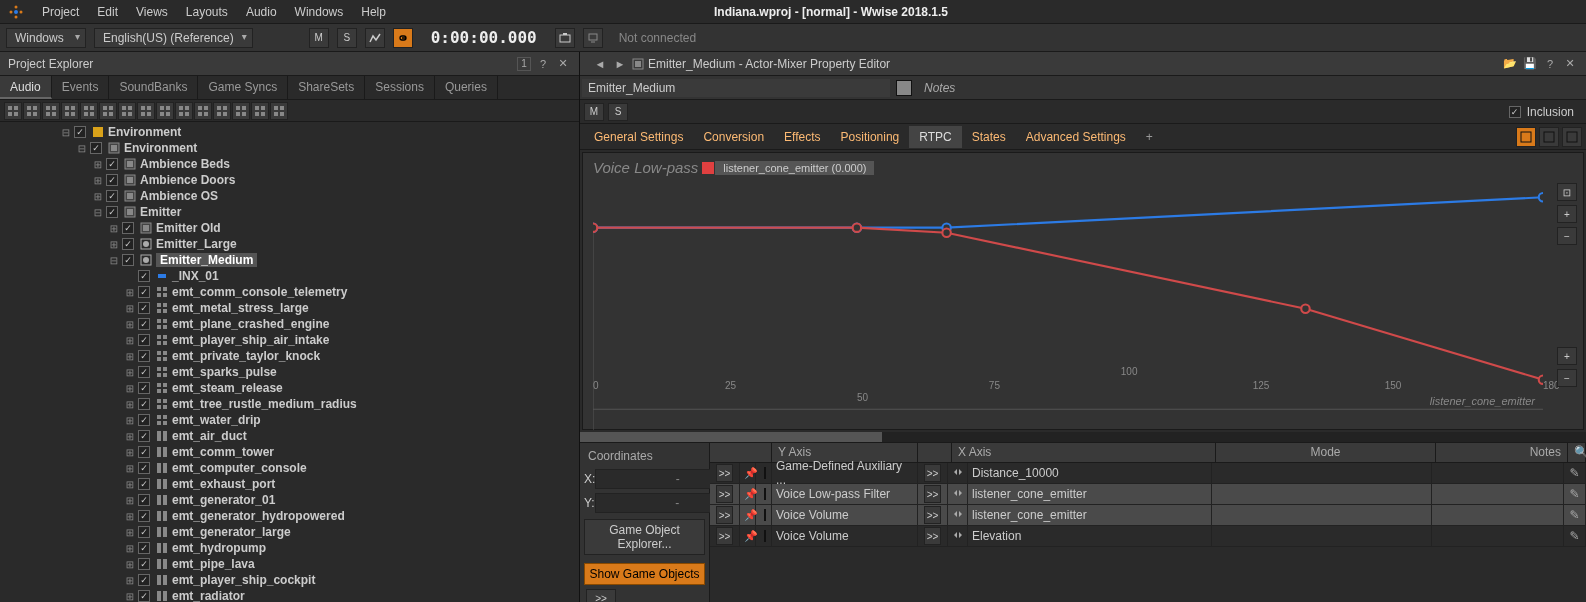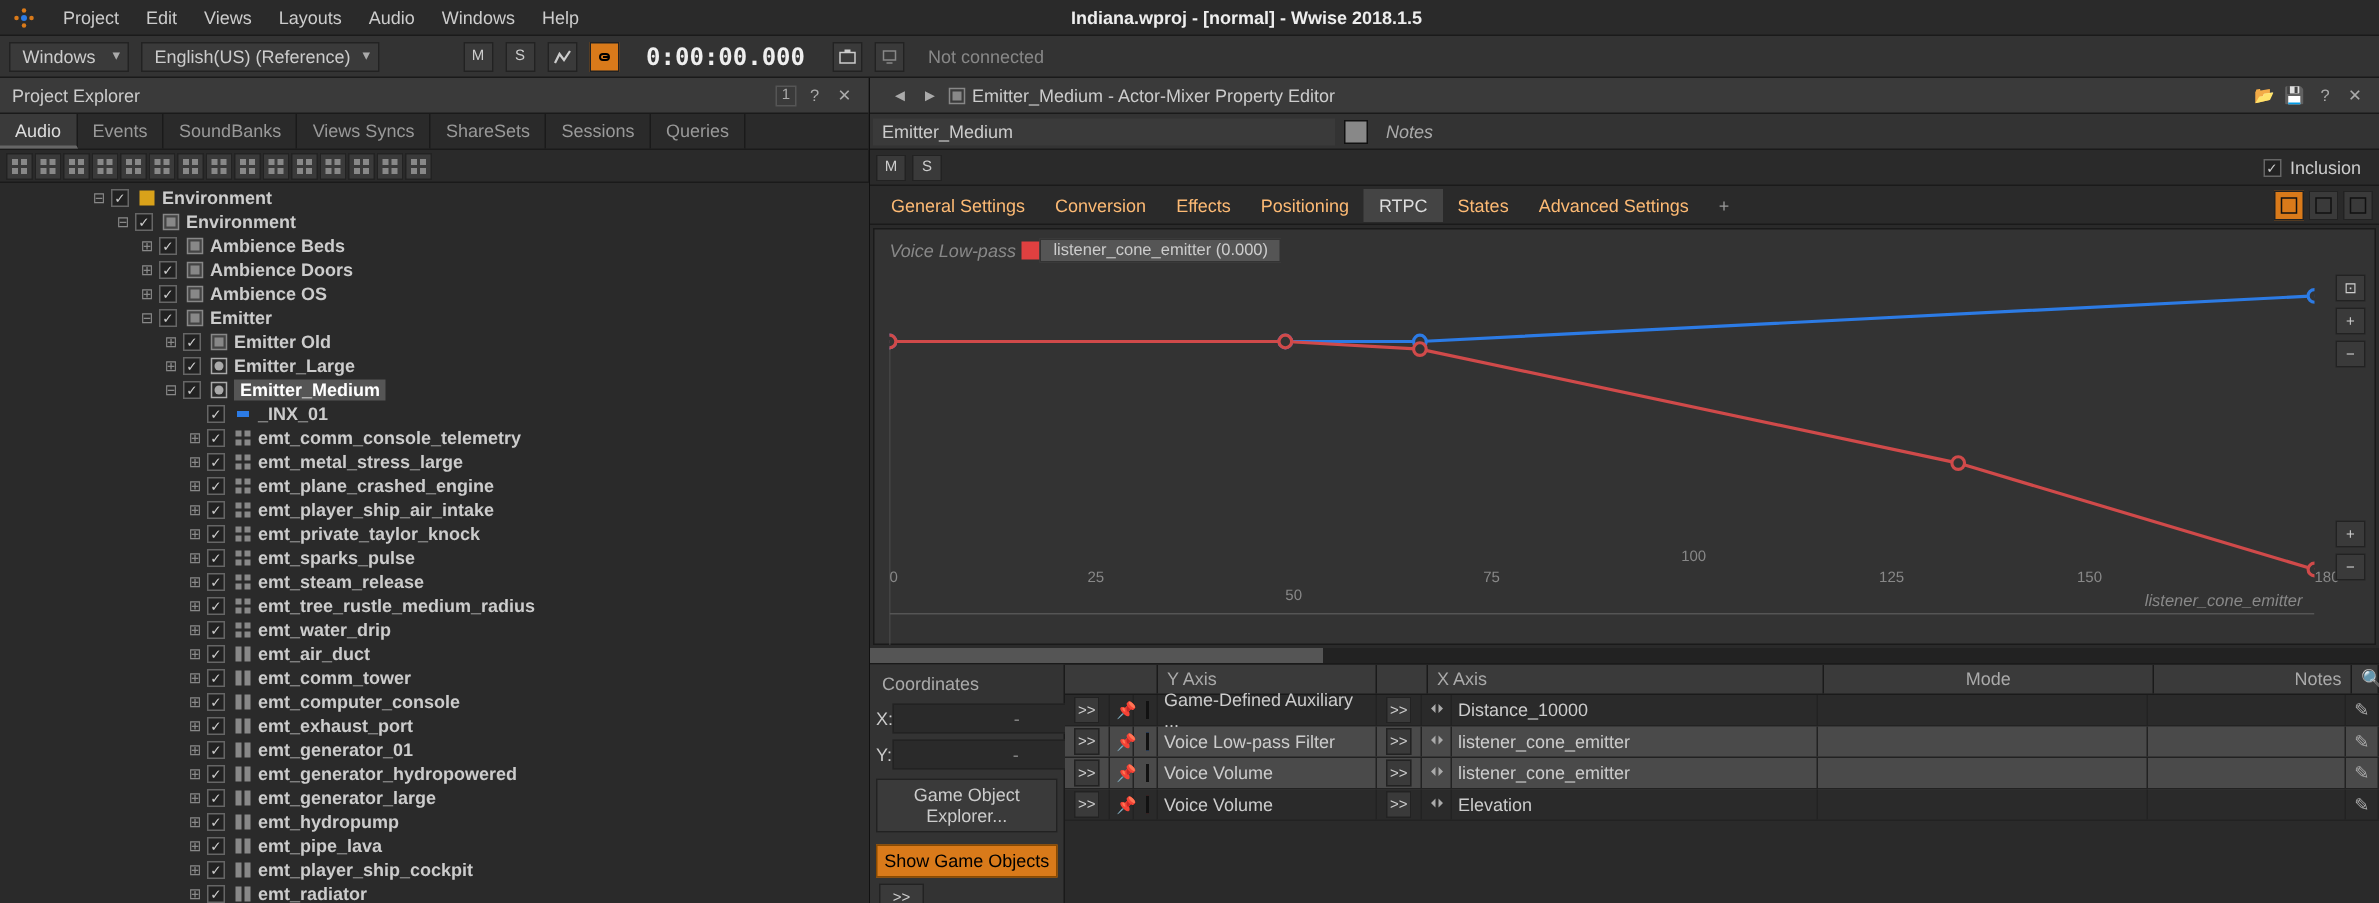--- a/index.html
+++ b/index.html
@@ -42,21 +42,21 @@
 .inclusion { display: flex; align-items: center; margin-left: auto; margin-right: 8px; }
 .prop-tabs { height: 26px; display: flex; align-items: center; padding: 0 4px; border-bottom: 1px solid #1a1a1a; }
 .ptab { padding: 4px 10px; cursor: pointer; color: #fdba74; }
 .ptab.active { background: #444; color: #ddd; }
 .ptab-plus { padding: 4px 10px; cursor: pointer; color: #999; }
 .ptab-spacer { flex: 1; }
 .view-btn { width: 20px; height: 20px; background: #3a3a3a; border: 1px solid #222; margin-left: 3px; cursor: pointer; display:flex; align-items:center; justify-content:center; }
 .view-btn.active { background: #d97a1a; }
 .graph-area { flex: 1; position: relative; background: #333; margin: 2px; border: 1px solid #1a1a1a; }
 .graph-legend { position: absolute; top: 6px; left: 10px; display: flex; align-items: center; gap: 0; }
-.leg-text { font-style: italic; color: #888; font-size: 12px; }
+.leg-text { font-style: italic; color: #888; font-size: 15px; }
 .leg-red { width: 12px; height: 12px; background: #e04040; margin-left: 4px; }
 .leg-label { background: #555; border: 1px solid #333; padding: 1px 8px; font-size: 11px; color: #ccc; }
 .graph-svg { position: absolute; top: 24px; left: 10px; right: 40px; bottom: 40px; }
 .axis-label { position: absolute; font-size: 10px; color: #888; }
 .xaxis-name { position: absolute; bottom: 22px; right: 48px; font-style: italic; font-size: 11px; color: #888; }
 .bottom-section { height: 160px; display: flex; border-top: 1px solid #1a1a1a; justify-content: center; }
 .coords-panel { width: 130px; background: #333; border-right: 1px solid #1a1a1a; padding: 4px; }
 .coords-title { color: #aaa; padding: 2px 4px; }
 .coord-row { display: flex; align-items: center; margin-top: 4px; }
 .coord-row label { width: 18px; }
@@ -139,21 +139,21 @@
       <span>Project Explorer</span>
       <span class="spacer"></span>
       <span class="hicon" style="border:1px solid #555;width:14px;height:14px;font-size:10px">1</span>
       <span class="hicon">?</span>
       <span class="hicon">✕</span>
     </div>
     <div class="tabs" id="exp-tabs">
         <div class="tab active">Audio</div>
         <div class="tab">Events</div>
         <div class="tab">SoundBanks</div>
-        <div class="tab">Views Syncs</div>
+        <div class="tab">Game Syncs</div>
         <div class="tab">ShareSets</div>
         <div class="tab">Sessions</div>
         <div class="tab">Queries</div>
       </div>
     <div class="icon-row" id="exp-iconrow">
         <div class="ib">
           <svg width="12" height="12">
             <rect x="1" y="1" width="4" height="4" fill="#888"></rect>
             <rect x="7" y="1" width="4" height="4" fill="#888"></rect>
             <rect x="1" y="7" width="4" height="4" fill="#888"></rect>

